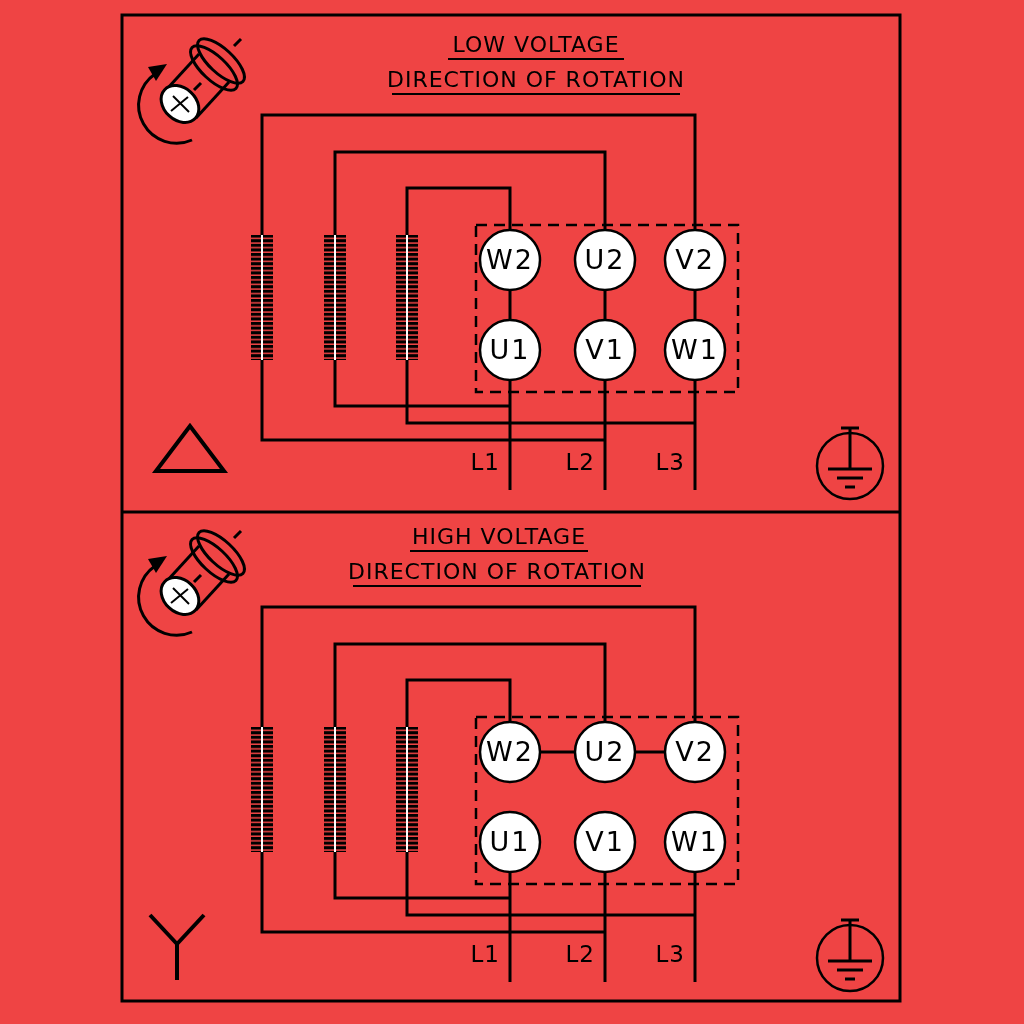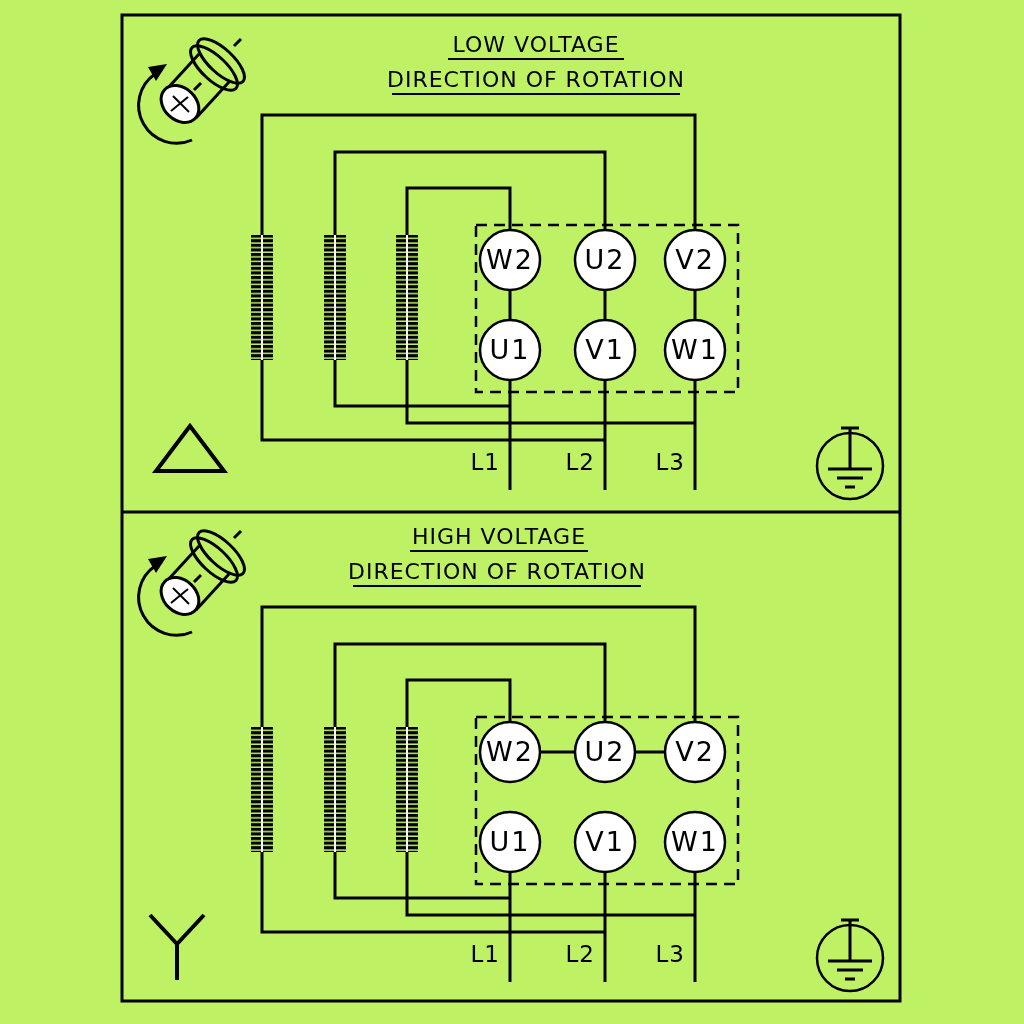--- a/index.html
+++ b/index.html
@@ -1,17 +1,17 @@
 <!DOCTYPE html>
 <html><head>
 <meta charset="utf-8">
 <style>
   html,body{margin:0;padding:0;background:#ffffff;}
   .stage{
-    width:1024px;height:1024px;background:#bef264;
+    width:1024px;height:1024px;background:#ef4444;
     font-family:"DejaVu Sans","Liberation Sans",sans-serif;
     position:relative;overflow:hidden;
   }
   svg text{fill:#000000;stroke:none;}
   .title-text{font-size:22px;letter-spacing:1px;}
   .terminal-text{font-size:27px;letter-spacing:2px;}
   .line-text{font-size:23px;letter-spacing:1px;}
 </style>
 </head>
 <body>

